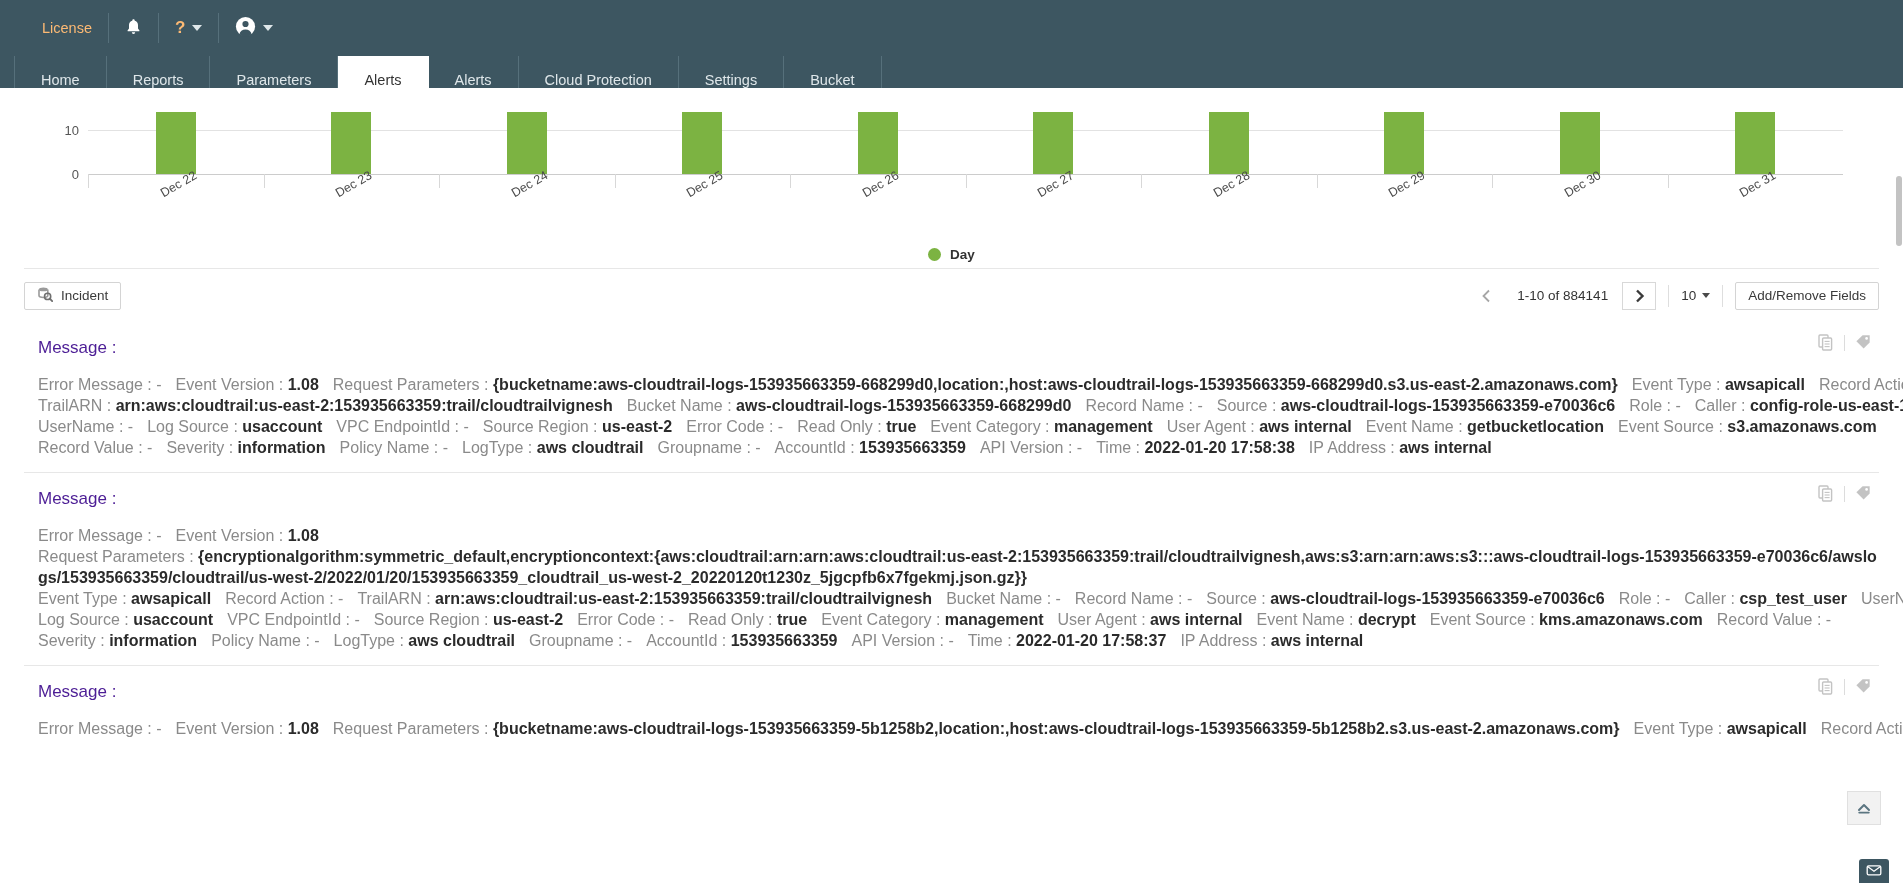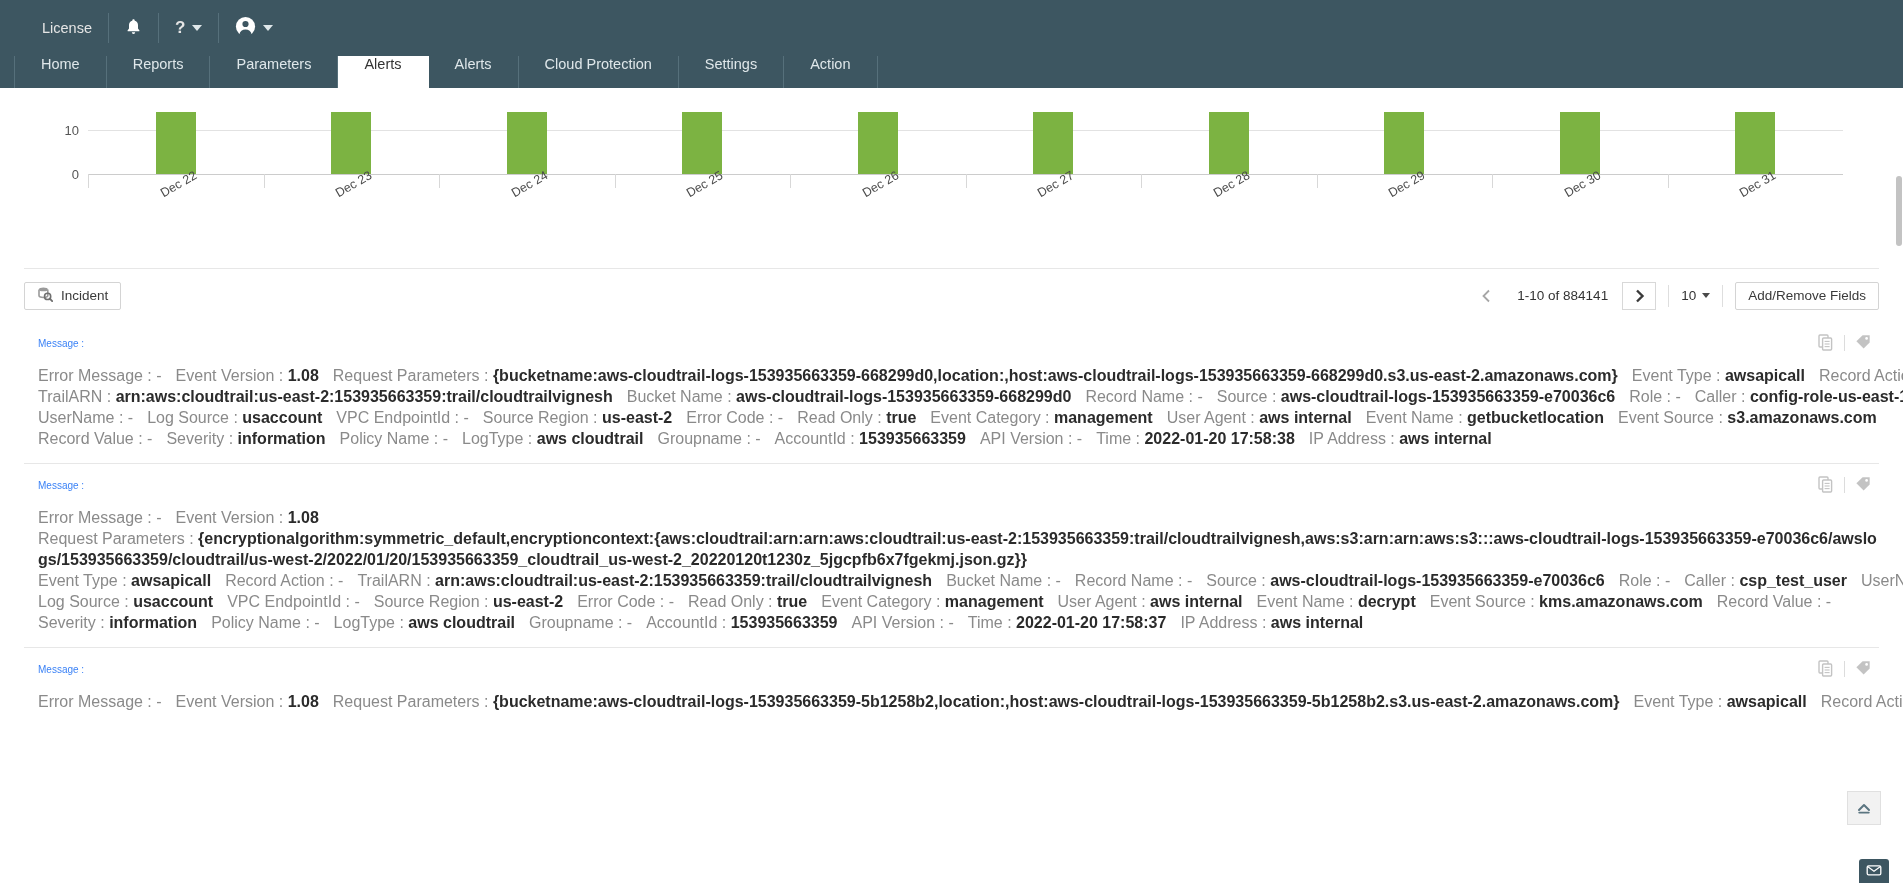--- a/index.html
+++ b/index.html
@@ -30,21 +30,21 @@
   }
   .brand-mark {
     position: relative;
     width: 34px; height: 34px;
     margin-left: 2px;
     align-self: center;
     top: -3px;
   }
   .topbar-right { display: flex; align-items: center; height: 100%; }
   .tb-item {
-    color: #e5e5e5;
+    color: #fdba74;
     font-size: 14.5px;
     padding: 0 16px;
     height: 30px;
     display: flex;
     align-items: center;
     cursor: pointer;
     border-right: 1px solid #56707b;
   }
   .tb-item:last-child { border-right: none; padding-right: 4px; }
   .tb-item.noborder { border-right: none; }
@@ -63,21 +63,21 @@
     background: #3d5661;
     display: flex;
     align-items: stretch;
     padding-left: 14px;
   }
   .navtab {
     color: #dfe7ea;
     font-size: 14.5px;
     padding: 0 26px;
     display: flex;
-    align-items: flex-start;
+    align-items: flex-end;
     cursor: pointer;
     border-right: 1px solid #56707b;
     white-space: nowrap;
   }
   .navtab:first-child { border-left: 1px solid #56707b; }
   .navtab.active {
     background: #ffffff;
     color: #333333;
     border-right: 1px solid #ffffff;
   }
@@ -211,22 +211,22 @@
   }
   .record:first-child { border-top: none; }
   .rec-icons {
     position: absolute;
     top: 12px; right: 8px;
     display: flex; align-items: center; gap: 10px;
   }
   .rec-icon { width: 16px; height: 17px; cursor: pointer; opacity: .75; }
   .rec-icon-sep { width: 1px; height: 16px; background: #dcdcdc; }
   .msg-label {
-    font-size: 10px;
-    color: #3b82f6;
+    font-size: 17px;
+    color: #4c1d95;
     padding: 0 0 16px 14px;
   }
   .fields {
     padding-left: 14px;
     font-size: 16px;
     line-height: 21px;
     color: #8a8a8a;
     word-break: break-all;
   }
   .f { white-space: nowrap; }
@@ -322,21 +322,21 @@
     <div class="navtab">
       <span>Alerts</span>
     </div>
     <div class="navtab">
       <span>Cloud Protection</span>
     </div>
     <div class="navtab">
       <span>Settings</span>
     </div>
     <div class="navtab">
-      <span>Action</span>
+      <span>Bucket</span>
     </div>
   </div>
 
 <div class="page-body">
 
   <div class="chart-wrap">
     <div class="chart-plot" id="chart-plot">
         <div class="gridline" style="top: 42px;"></div>
         <div class="axisline" style="top: 86px;"></div>
         <div class="ytick" style="top: 42px;">10</div>
@@ -365,20 +365,24 @@
         <div class="bar" title="Dec 29: 14" style="left: 1384.25px; height: 61.6px; bottom: 14px; background: rgb(124, 179, 66);"></div>
         <div class="xtickmark" style="left: 1316.5px; top: 86px;"></div>
         <div class="xlabel" style="left: 1386.25px; top: 100px;">Dec 29</div>
         <div class="bar" title="Dec 30: 14" style="left: 1559.75px; height: 61.6px; bottom: 14px; background: rgb(124, 179, 66);"></div>
         <div class="xtickmark" style="left: 1492px; top: 86px;"></div>
         <div class="xlabel" style="left: 1561.75px; top: 100px;">Dec 30</div>
         <div class="bar" title="Dec 31: 14" style="left: 1735.25px; height: 61.6px; bottom: 14px; background: rgb(124, 179, 66);"></div>
         <div class="xtickmark" style="left: 1667.5px; top: 86px;"></div>
         <div class="xlabel" style="left: 1737.25px; top: 100px;">Dec 31</div>
       </div>
+    <div class="legend">
+      <span class="legend-dot"></span>
+      <span class="legend-label">Day</span>
+    </div>
   </div>
 
   <div class="res-toolbar">
     <button class="btn">
       <span>
         <svg width="16" height="16" viewBox="0 0 16 16">
           <ellipse cx="6.4" cy="3.4" rx="4.4" ry="1.9" fill="#9a9a9a"></ellipse>
           <path d="M2 3.4v6.2c0 1.1 2 1.9 4.4 1.9s4.4-.8 4.4-1.9V3.4" fill="none" stroke="#9a9a9a" stroke-width="1.6"></path>
           <circle cx="10.6" cy="10.4" r="3.1" fill="none" stroke="#6f6f6f" stroke-width="1.6"></circle>
           <line x1="12.8" y1="12.6" x2="15.2" y2="15.1" stroke="#6f6f6f" stroke-width="1.8" stroke-linecap="round"></line>

